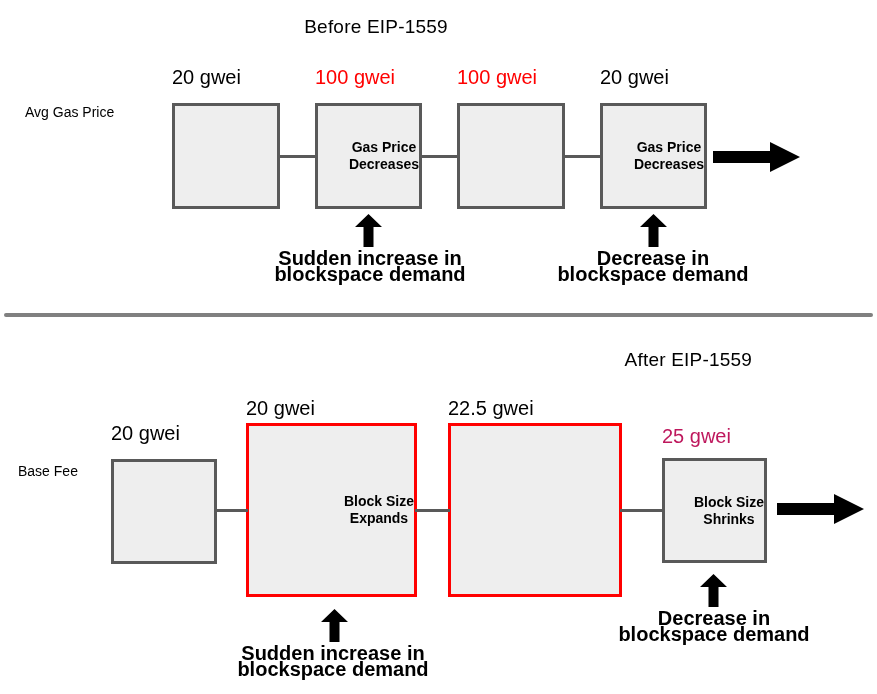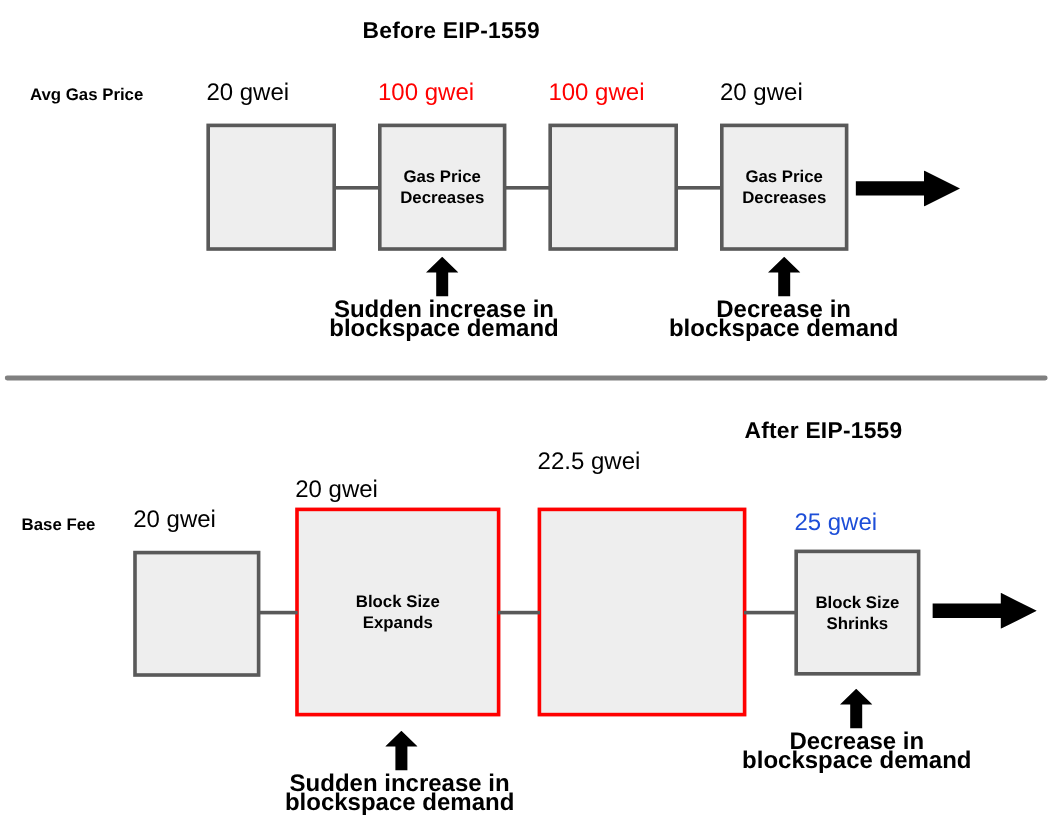--- a/index.html
+++ b/index.html
@@ -9,39 +9,40 @@
     width: 877px;
     height: 694px;
     background: #ffffff;
     overflow: hidden;
   }
   .abs { position: absolute; }
   .title {
     left: 0; width: 752px;
     text-align: center;
     font-size: 19px;
-    font-weight: bold;
+    font-weight: normal;
     letter-spacing: 0.2px;
   }
   .row-label {
     font-size: 14px;
-    font-weight: bold;
+    font-weight: normal;
+    margin-top: 34px;
   }
   .price {
     text-align: left;
     font-size: 20px;
     white-space: nowrap;
   }
   .box {
     box-sizing: border-box;
     background: #eeeeee;
     border: 3px solid #595959;
     display: flex;
     align-items: center;
-    justify-content: center;
+    justify-content: flex-end;
     text-align: center;
   }
   .box .box-label {
     font-size: 14px;
     font-weight: bold;
     line-height: 17px;
   }
   .connector {
     height: 3px;
     background: #595959;
@@ -117,22 +118,22 @@
 
   <div class="abs divider" style="left:4px; top:313px; width:869px;"></div>
 
   <div>
     <div class="abs title" style="top:349px;text-align:right;">After EIP-1559</div>
 
     <div class="abs row-label" style="left:18px; top:429px;text-align:right;">Base Fee</div>
 
     <div class="abs price" style="left: 111px; top: 422px; width: 106px; color: rgb(0, 0, 0);">20 gwei</div>
     <div class="abs price" style="left: 246px; top: 397px; width: 171px; color: rgb(0, 0, 0);">20 gwei</div>
-    <div class="abs price" style="left: 448px; top: 374px; width: 174px; color: rgb(0, 0, 0);">22.5 gwei</div>
-    <div class="abs price" style="left: 662px; top: 425px; width: 105px; color: #1d4ed8;">25 gwei</div>
+    <div class="abs price" style="left: 448px; top: 397px; width: 174px; color: rgb(0, 0, 0);">22.5 gwei</div>
+    <div class="abs price" style="left: 662px; top: 425px; width: 105px; color: #be185d;">25 gwei</div>
 
     <div class="abs box" style="left: 111px; top: 459px; width: 106px; height: 105px; border-color: rgb(89, 89, 89);"></div>
     <div class="abs box" style="left: 246px; top: 423px; width: 171px; height: 174px; border-color: rgb(255, 0, 0);">
       <div class="box-label">
         <div>Block Size</div>
         <div>Expands</div>
       </div>
     </div>
     <div class="abs box" style="left: 448px; top: 423px; width: 174px; height: 174px; border-color: rgb(255, 0, 0);"></div>
     <div class="abs box" style="left: 662px; top: 458px; width: 105px; height: 105px; border-color: rgb(89, 89, 89);">

